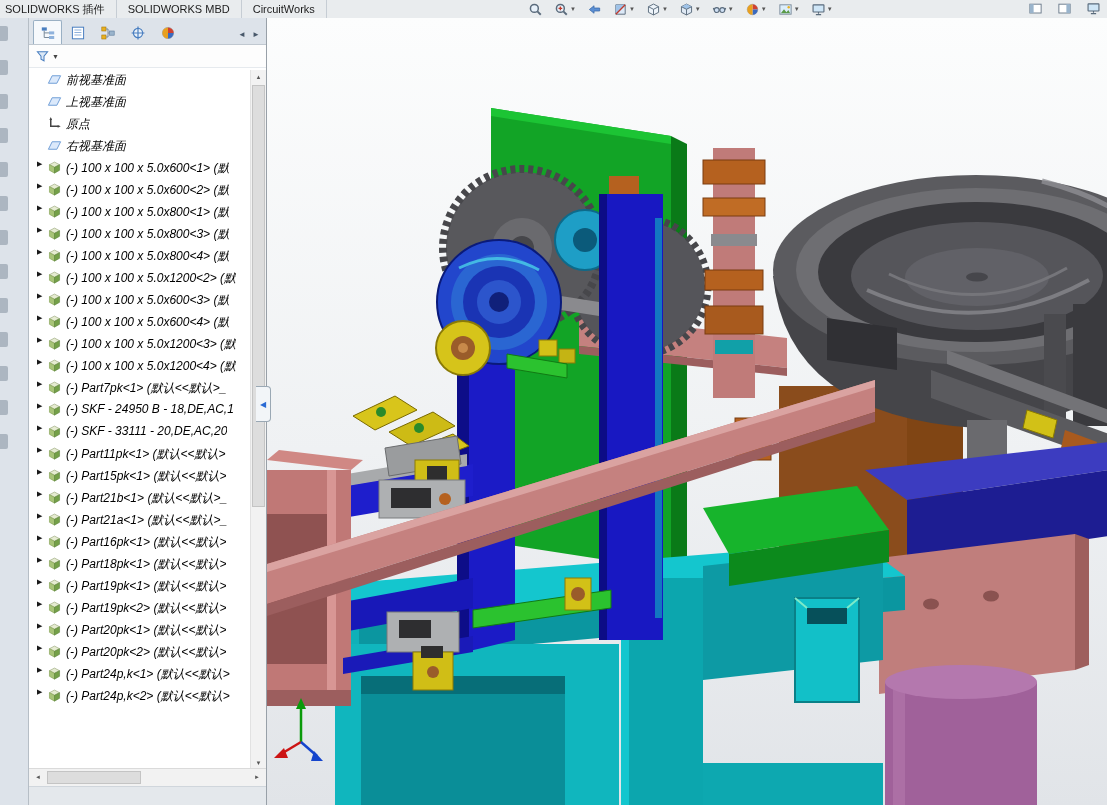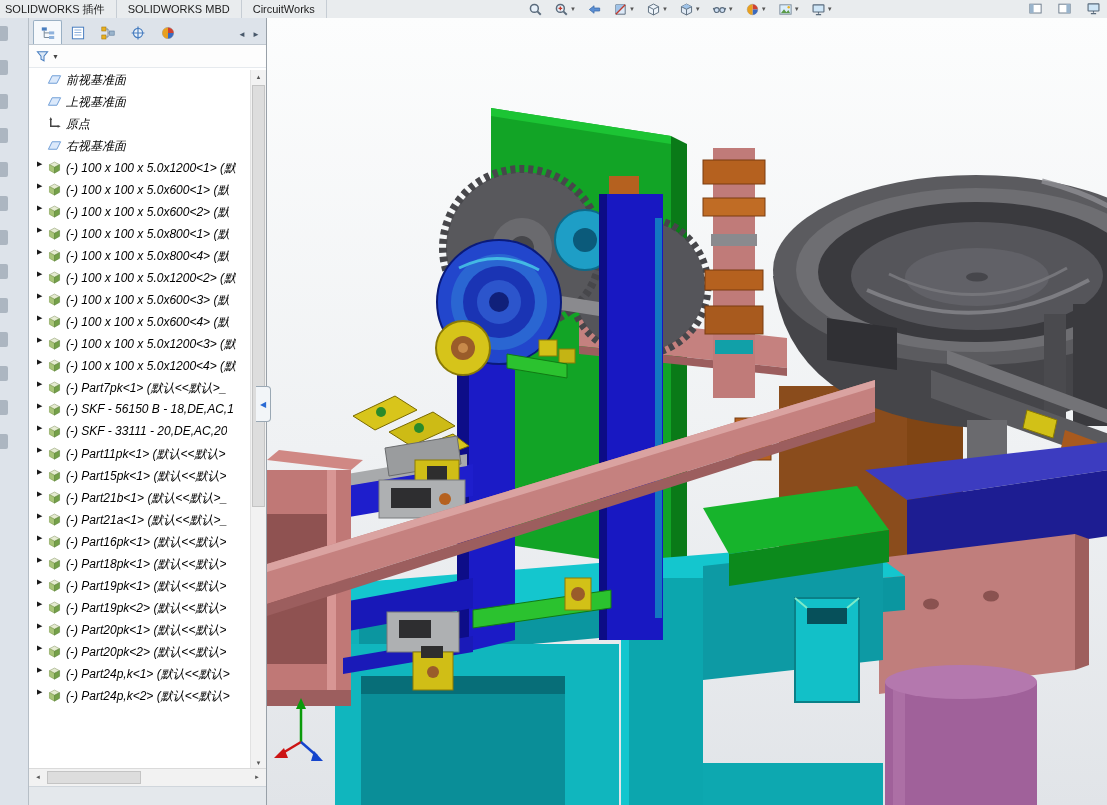--- a/index.html
+++ b/index.html
@@ -337,29 +337,20 @@
             </span>
     <span class="t-label">右视基准面</span>
   </div>
           <div class="tree-row">
     <span class="arrow">▶</span>
     <span class="t-icon">
               <svg>
                 <use href="#sym-part"></use>
               </svg>
             </span>
-    <span class="t-label">(-) 100 x 100 x 5.0x1200&lt;1&gt; (默</span>
-  </div>
-          <div class="tree-row">
-    <span class="arrow">▶</span>
-    <span class="t-icon">
-              <svg>
-                <use href="#sym-part"></use>
-              </svg>
-            </span>
     <span class="t-label">(-) 100 x 100 x 5.0x600&lt;1&gt; (默</span>
   </div>
           <div class="tree-row">
     <span class="arrow">▶</span>
     <span class="t-icon">
               <svg>
                 <use href="#sym-part"></use>
               </svg>
             </span>
     <span class="t-label">(-) 100 x 100 x 5.0x600&lt;2&gt; (默</span>
@@ -373,20 +364,29 @@
             </span>
     <span class="t-label">(-) 100 x 100 x 5.0x800&lt;1&gt; (默</span>
   </div>
           <div class="tree-row">
     <span class="arrow">▶</span>
     <span class="t-icon">
               <svg>
                 <use href="#sym-part"></use>
               </svg>
             </span>
+    <span class="t-label">(-) 100 x 100 x 5.0x800&lt;3&gt; (默</span>
+  </div>
+          <div class="tree-row">
+    <span class="arrow">▶</span>
+    <span class="t-icon">
+              <svg>
+                <use href="#sym-part"></use>
+              </svg>
+            </span>
     <span class="t-label">(-) 100 x 100 x 5.0x800&lt;4&gt; (默</span>
   </div>
           <div class="tree-row">
     <span class="arrow">▶</span>
     <span class="t-icon">
               <svg>
                 <use href="#sym-part"></use>
               </svg>
             </span>
     <span class="t-label">(-) 100 x 100 x 5.0x1200&lt;2&gt; (默</span>
@@ -436,21 +436,21 @@
             </span>
     <span class="t-label">(-) Part7pk&lt;1&gt; (默认&lt;&lt;默认&gt;_</span>
   </div>
           <div class="tree-row">
     <span class="arrow">▶</span>
     <span class="t-icon">
               <svg>
                 <use href="#sym-part"></use>
               </svg>
             </span>
-    <span class="t-label">(-) SKF - 56150 B - 18,DE,AC,1</span>
+    <span class="t-label">(-) SKF - 24950 B - 18,DE,AC,1</span>
   </div>
           <div class="tree-row">
     <span class="arrow">▶</span>
     <span class="t-icon">
               <svg>
                 <use href="#sym-part"></use>
               </svg>
             </span>
     <span class="t-label">(-) SKF - 33111 - 20,DE,AC,20</span>
   </div>

